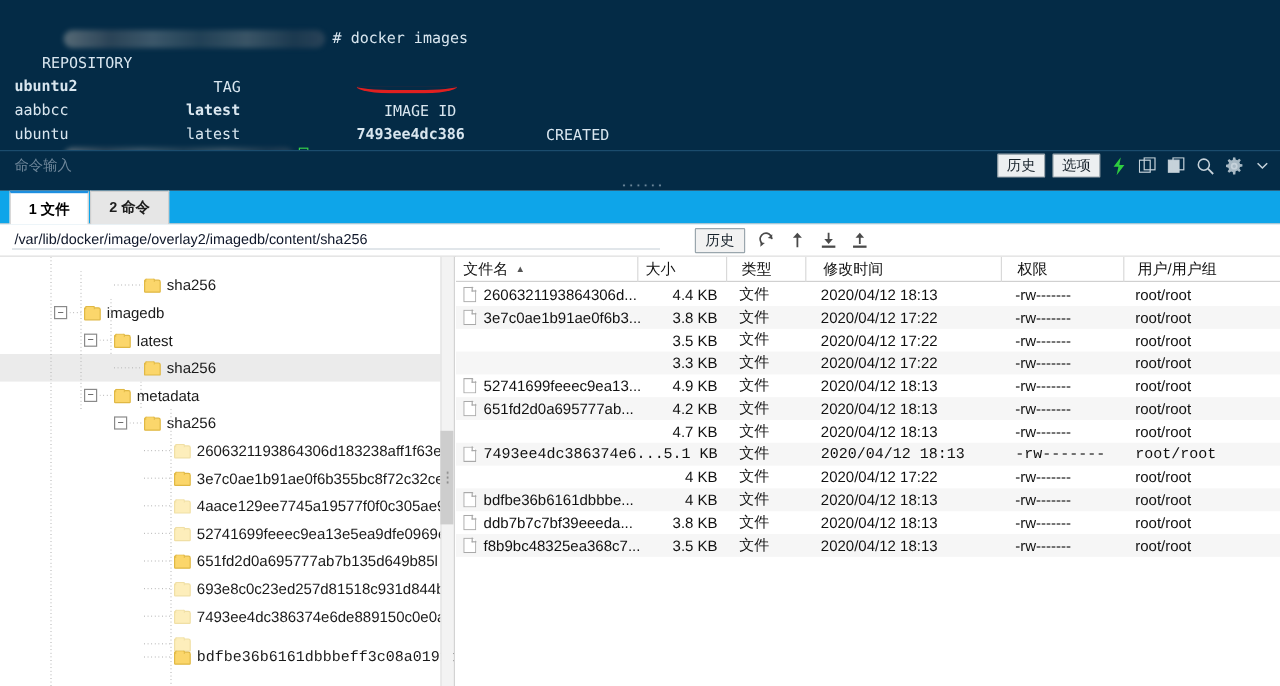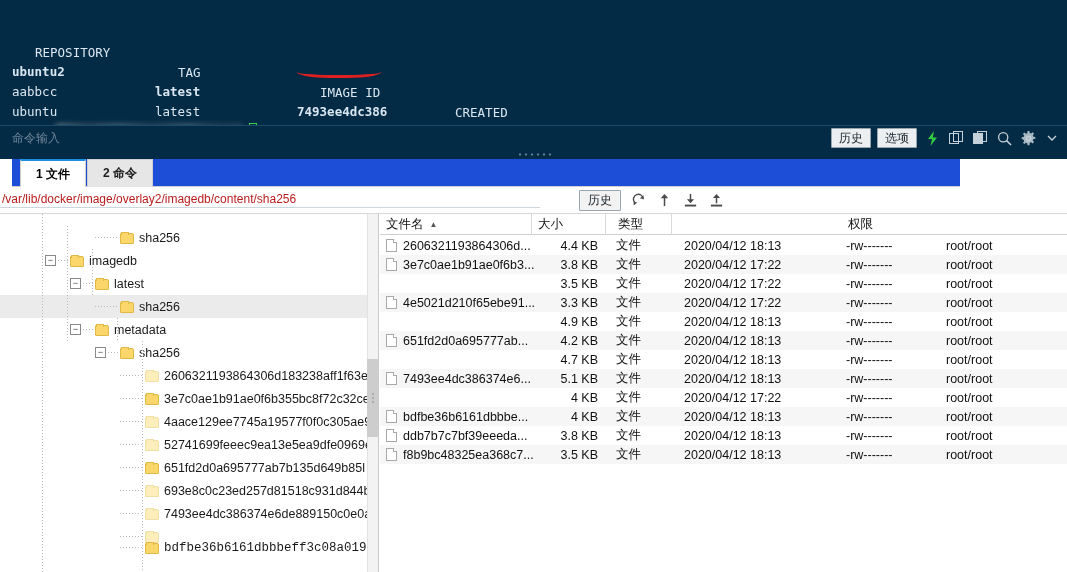--- a/index.html
+++ b/index.html
@@ -84,43 +84,43 @@
   }
   .splitter .grip {
     position:absolute; left:50%; transform:translateX(-50%); top:3px;
     width:34px; height:3px;
     background-image: radial-gradient(circle, #6b8699 1px, transparent 1.2px);
     background-size: 6px 3px;
   }
 
   
   .tabbar {
-    position:absolute; left:12px; top:159px; width:948px; height:28px;
-    background:#1d4ed8; border-bottom:1px solid #cfcfcf;
+    position:absolute; left:0; top:159px; width:1067px; height:28px;
+    background:#0ea5e9; border-bottom:1px solid #cfcfcf;
   }
   .tab {
     position:absolute; top:0; height:28px;
     display:flex; align-items:center; justify-content:center;
     font-size:12px; color:#1d1d1d; padding:0 14px;
     border:1px solid #cfcfcf; border-bottom:none;
     background:#e6e6e6; cursor:pointer;
   }
   .tab.active { background:#ffffff; border-top:2px solid #1d8fe0; color:#000; font-weight:bold; }
   .tab:not(.active){ font-weight:bold; }
   #tab1 { left:8px; width:66px; }
   #tab2 { left:75px; width:66px; }
 
   
   .pathbar {
     position:absolute; left:0; top:187px; width:1067px; height:27px;
     background:#ffffff; border-bottom:1px solid #d7d7d7;
     display:flex; align-items:center;
   }
   .path-text {
-    font-size:12px; color:#b91c1c; flex:1;
+    margin-left:10px; font-size:12px; color:#0f172a; flex:1;
     border-bottom:1px solid #cdd6dd; padding-bottom:1px; padding-left:2px;
     max-width:540px;
   }
   .path-tools { position:absolute; right:342px; display:flex; align-items:center; gap:9px; }
   .hbtn {
     background:#f2f2f2; border:1px solid #9aa6ad; color:#17222b;
     font-size:12px; padding:1px 8px; border-radius:1px; cursor:pointer;
   }
   .picon { width:17px; height:17px; display:inline-flex; align-items:center; justify-content:center; cursor:pointer; }
 
@@ -221,20 +221,23 @@
   .c-perm { left:462px; width:95px; }
   .c-user { left:562px; width:125px; }
 </style>
 </head>
 <body>
 
 <div id="app">
 
   <div class="terminal">
 
+    <div class="term-line" style="top:2px;">
+      <span class="redacted" style="width:218px; margin-left:8px;"></span><span style="margin-left:6px;"># docker images</span>
+    </div>
 
     <div class="term-line" style="top:23px;margin-left:23px;">
       <span class="col-rep">REPOSITORY</span>
       <span class="col-tag">TAG</span>
       <span class="col-id">IMAGE ID</span>
       <span class="col-cre">CREATED</span>
       <span class="col-siz">SIZE</span>
     </div>
 
     <div class="term-line" style="top:42px;font-weight:bold;">
@@ -498,21 +501,23 @@
   </div>
 
   <div class="list-pane">
     <div class="list-head">
       <div class="hcell c-name">
         <span>文件名</span>
         <span class="sortarrow">▲</span>
       </div>
       <div class="hcell c-size">大小</div>
       <div class="hcell c-type">类型</div>
+      <div class="hcell c-time">修改时间</div>
       <div class="hcell c-perm">权限</div>
+      <div class="hcell c-user">用户/用户组</div>
     </div>
     <div id="list-body">
         <div class="row" style="top: 22px;">
           <div class="cell c-name">
             <span class="fileicon"></span>
             <span>2606321193864306d...</span>
           </div>
           <div class="cell c-size right" style="padding-right: 8px; padding-left: 0px;">4.4 KB</div>
           <div class="cell c-type" style="padding-right: 0px; padding-left: 4px;">文件</div>
           <div class="cell c-time" style="padding-right: 0px; padding-left: 4px;">2020/04/12 18:13</div>
@@ -531,31 +536,31 @@
           <div class="cell c-user" style="padding-right: 0px; padding-left: 4px;">root/root</div>
         </div>
         <div class="row" style="top: 60px;">
           <div class="cell c-size right" style="padding-right: 8px; padding-left: 0px;">3.5 KB</div>
           <div class="cell c-type" style="padding-right: 0px; padding-left: 4px;">文件</div>
           <div class="cell c-time" style="padding-right: 0px; padding-left: 4px;">2020/04/12 17:22</div>
           <div class="cell c-perm" style="padding-right: 0px; padding-left: 4px;">-rw-------</div>
           <div class="cell c-user" style="padding-right: 0px; padding-left: 4px;">root/root</div>
         </div>
         <div class="row alt" style="top: 79px;">
-          <div class="cell c-name">
-            <span class="fileicon"></span>
-            <span>4e5021d210f65ebe91...</span>
-          </div>
           <div class="cell c-size right" style="padding-right: 8px; padding-left: 0px;">3.3 KB</div>
           <div class="cell c-type" style="padding-right: 0px; padding-left: 4px;">文件</div>
           <div class="cell c-time" style="padding-right: 0px; padding-left: 4px;">2020/04/12 17:22</div>
           <div class="cell c-perm" style="padding-right: 0px; padding-left: 4px;">-rw-------</div>
           <div class="cell c-user" style="padding-right: 0px; padding-left: 4px;">root/root</div>
         </div>
         <div class="row" style="top: 98px;">
+          <div class="cell c-name">
+            <span class="fileicon"></span>
+            <span>52741699feeec9ea13...</span>
+          </div>
           <div class="cell c-size right" style="padding-right: 8px; padding-left: 0px;">4.9 KB</div>
           <div class="cell c-type" style="padding-right: 0px; padding-left: 4px;">文件</div>
           <div class="cell c-time" style="padding-right: 0px; padding-left: 4px;">2020/04/12 18:13</div>
           <div class="cell c-perm" style="padding-right: 0px; padding-left: 4px;">-rw-------</div>
           <div class="cell c-user" style="padding-right: 0px; padding-left: 4px;">root/root</div>
         </div>
         <div class="row alt" style="top: 117px;">
           <div class="cell c-name">
             <span class="fileicon"></span>
             <span>651fd2d0a695777ab...</span>
@@ -566,21 +571,21 @@
           <div class="cell c-perm" style="padding-right: 0px; padding-left: 4px;">-rw-------</div>
           <div class="cell c-user" style="padding-right: 0px; padding-left: 4px;">root/root</div>
         </div>
         <div class="row" style="top: 136px;">
           <div class="cell c-size right" style="padding-right: 8px; padding-left: 0px;">4.7 KB</div>
           <div class="cell c-type" style="padding-right: 0px; padding-left: 4px;">文件</div>
           <div class="cell c-time" style="padding-right: 0px; padding-left: 4px;">2020/04/12 18:13</div>
           <div class="cell c-perm" style="padding-right: 0px; padding-left: 4px;">-rw-------</div>
           <div class="cell c-user" style="padding-right: 0px; padding-left: 4px;">root/root</div>
         </div>
-        <div class="row alt" style="top: 155px;">
+        <div class="row alt" style="top: 155px; font-family: Liberation Mono, monospace;">
           <div class="cell c-name">
             <span class="fileicon"></span>
             <span>7493ee4dc386374e6...</span>
           </div>
           <div class="cell c-size right" style="padding-right: 8px; padding-left: 0px;">5.1 KB</div>
           <div class="cell c-type" style="padding-right: 0px; padding-left: 4px;">文件</div>
           <div class="cell c-time" style="padding-right: 0px; padding-left: 4px;">2020/04/12 18:13</div>
           <div class="cell c-perm" style="padding-right: 0px; padding-left: 4px;">-rw-------</div>
           <div class="cell c-user" style="padding-right: 0px; padding-left: 4px;">root/root</div>
         </div>

